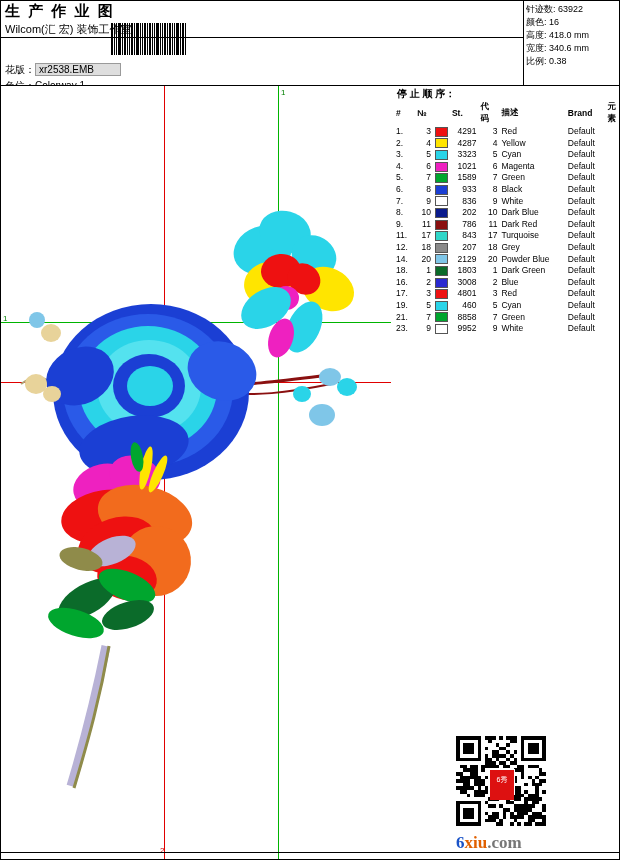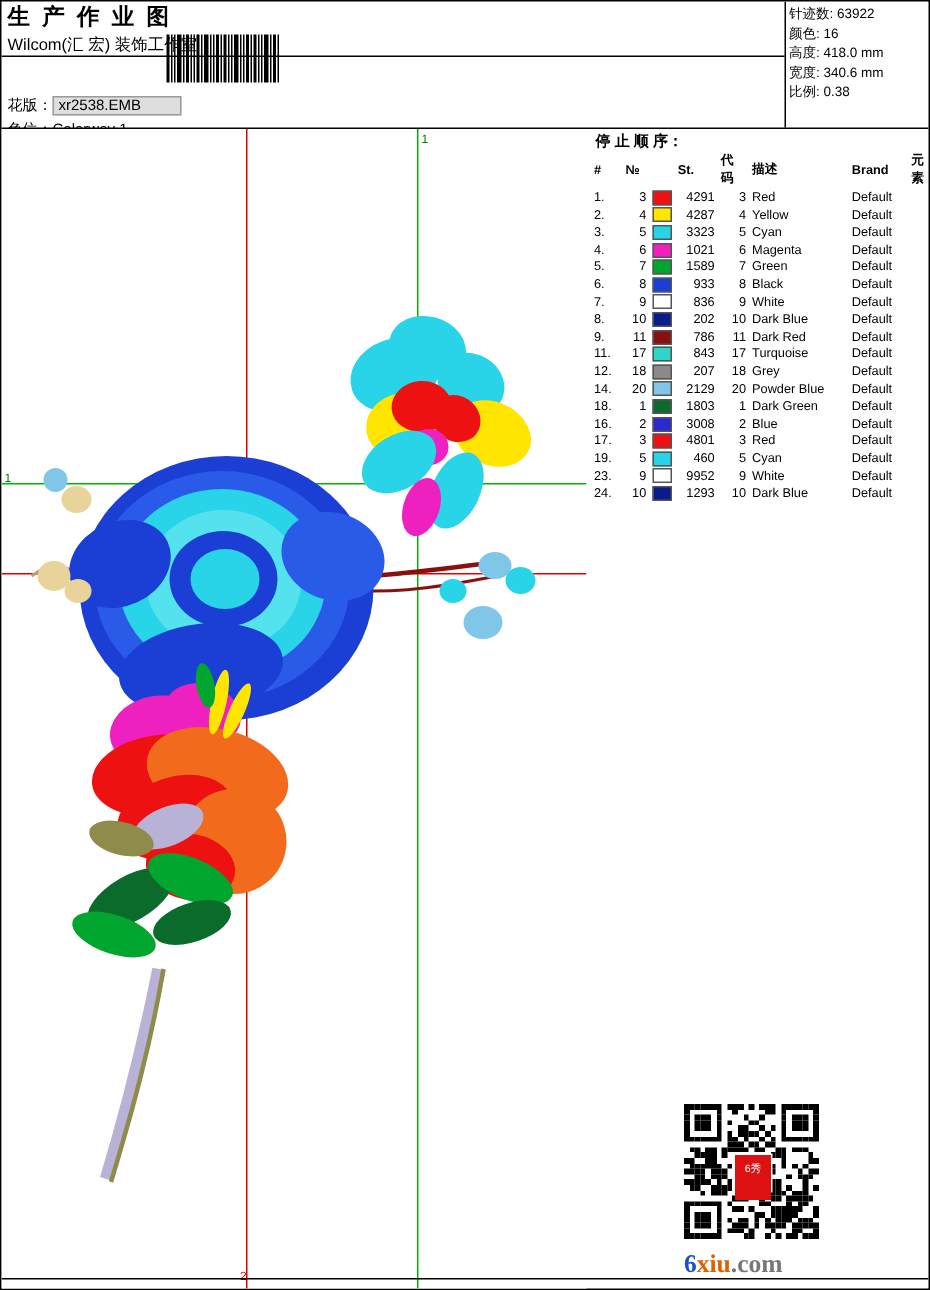--- a/index.html
+++ b/index.html
@@ -353,39 +353,39 @@
           <td class="c-no">5</td>
           <td class="c-sw">
             <span class="sw" style="background: rgb(42, 212, 232);"></span>
           </td>
           <td class="c-st">460</td>
           <td class="c-code">5</td>
           <td class="c-desc">Cyan</td>
           <td class="c-brand">Default</td>
         </tr>
         <tr>
+          <td class="c-idx">21.</td>
+          <td class="c-no">7</td>
+          <td class="c-sw">
+            <span class="sw" style="background: rgb(0, 166, 46);"></span>
+          </td>
+          <td class="c-st">8858</td>
+          <td class="c-code">7</td>
+          <td class="c-desc">Green</td>
+          <td class="c-brand">Default</td>
+        </tr>
+        <tr>
           <td class="c-idx">23.</td>
           <td class="c-no">9</td>
           <td class="c-sw">
             <span class="sw" style="background: rgb(255, 255, 255);"></span>
           </td>
           <td class="c-st">9952</td>
           <td class="c-code">9</td>
           <td class="c-desc">White</td>
-          <td class="c-brand">Default</td>
-        </tr>
-        <tr>
-          <td class="c-idx">24.</td>
-          <td class="c-no">10</td>
-          <td class="c-sw">
-            <span class="sw" style="background: rgb(10, 27, 140);"></span>
-          </td>
-          <td class="c-st">1293</td>
-          <td class="c-code">10</td>
-          <td class="c-desc">Dark Blue</td>
           <td class="c-brand">Default</td>
         </tr>
       </tbody>
   </table>
 
   <div class="qr">
       <div class="cell" style="left: 28.8px; top: 0px; width: 3.6px; height: 3.6px; background: rgb(0, 0, 0);"></div>
       <div class="cell" style="left: 32.4px; top: 0px; width: 3.6px; height: 3.6px; background: rgb(0, 0, 0);"></div>
       <div class="cell" style="left: 36px; top: 0px; width: 3.6px; height: 3.6px; background: rgb(0, 0, 0);"></div>
       <div class="cell" style="left: 43.2px; top: 0px; width: 3.6px; height: 3.6px; background: rgb(0, 0, 0);"></div>

